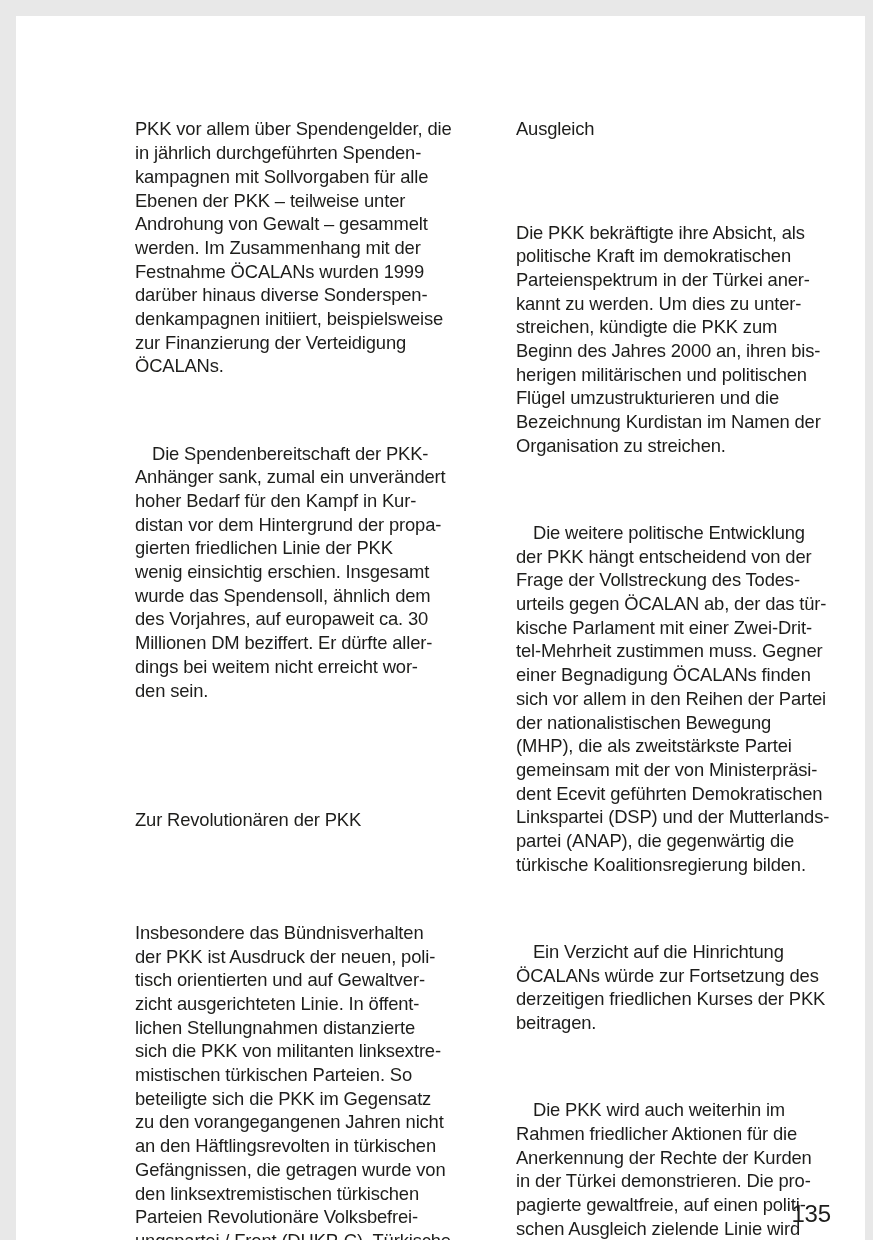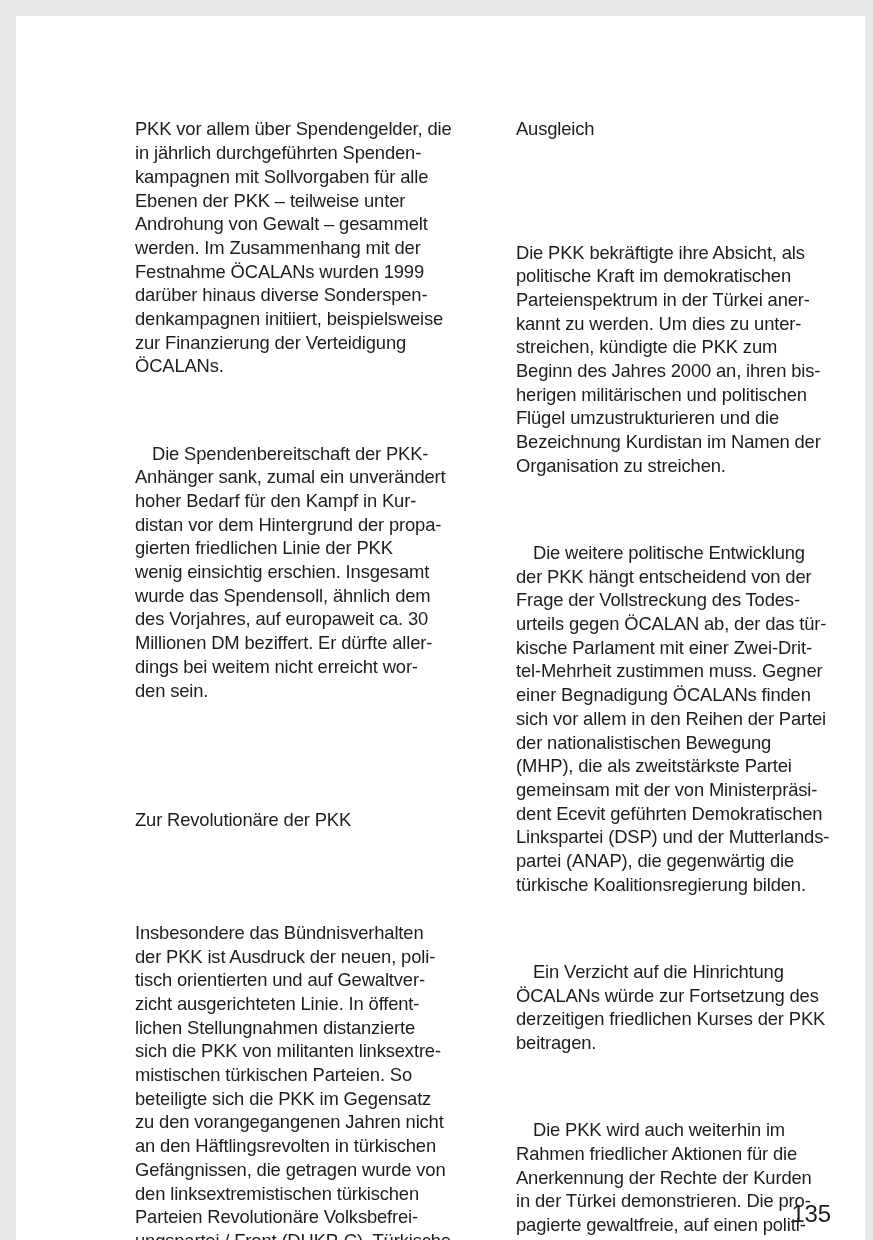--- a/index.html
+++ b/index.html
@@ -28,21 +28,21 @@
   .para { white-space: pre; }
   .para.indent { text-indent: 17px; }
   .heading {
     white-space: pre;
     font-weight: normal;
     font-size: 18.4px;
     line-height: 23.7px;
   }
   .col-left .heading { margin-top: 42px; }
   .col-left .para-after-heading { margin-top: 26px; }
-  .col-right .para-after-heading { margin-top: 36px; }
+  .col-right .para-after-heading { margin-top: 16px; }
   .page-number {
     position: absolute;
     top: 1178px;
     right: 50px;
     font-size: 24px;
     line-height: 23.7px;
     letter-spacing: -0.15px;
   }
 </style>
 </head>
@@ -66,21 +66,21 @@
 Anhänger sank, zumal ein unverändert
 hoher Bedarf für den Kampf in Kur-
 distan vor dem Hintergrund der propa-
 gierten friedlichen Linie der PKK
 wenig einsichtig erschien. Insgesamt
 wurde das Spendensoll, ähnlich dem
 des Vorjahres, auf europaweit ca. 30
 Millionen DM beziffert. Er dürfte aller-
 dings bei weitem nicht erreicht wor-
 den sein.</div>
-    <div class="heading">Zur Revolutionäre der PKK</div>
+    <div class="heading">Zur Revolutionären der PKK</div>
     <div class="para para-after-heading">Insbesondere das Bündnisverhalten
 der PKK ist Ausdruck der neuen, poli-
 tisch orientierten und auf Gewaltver-
 zicht ausgerichteten Linie. In öffent-
 lichen Stellungnahmen distanzierte
 sich die PKK von militanten linksextre-
 mistischen türkischen Parteien. So
 beteiligte sich die PKK im Gegensatz
 zu den vorangegangenen Jahren nicht
 an den Häftlingsrevolten in türkischen

